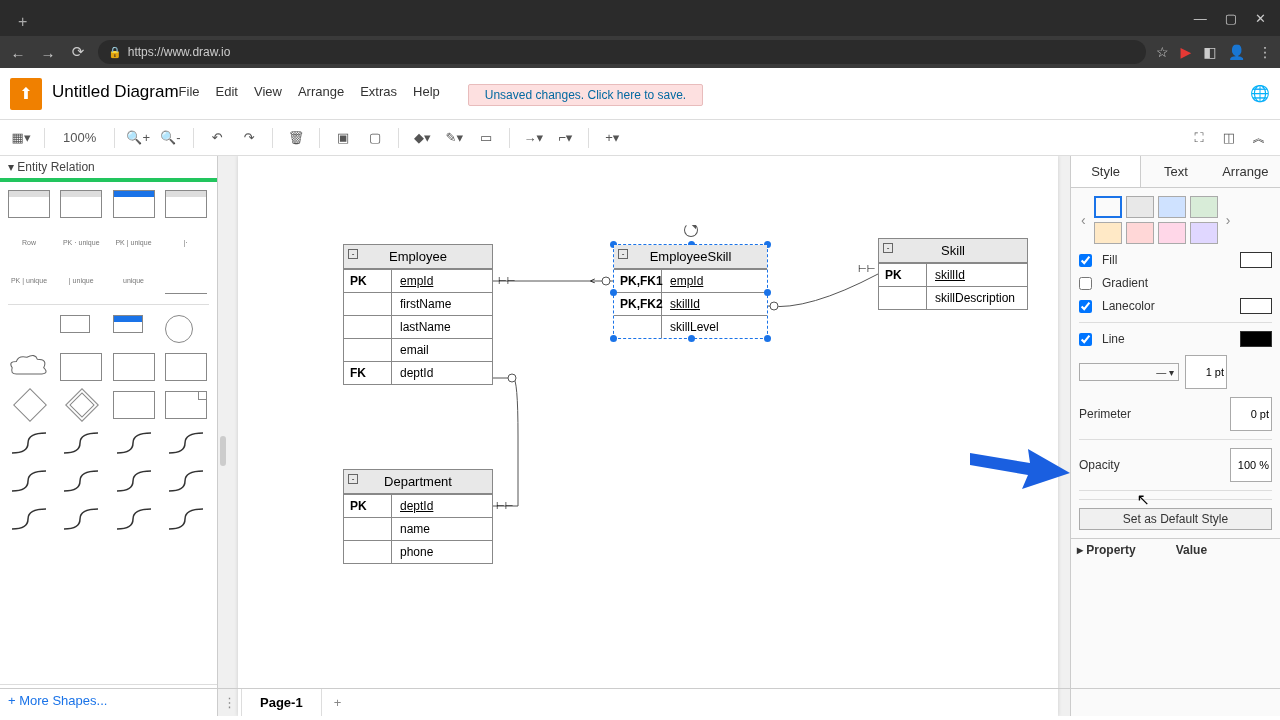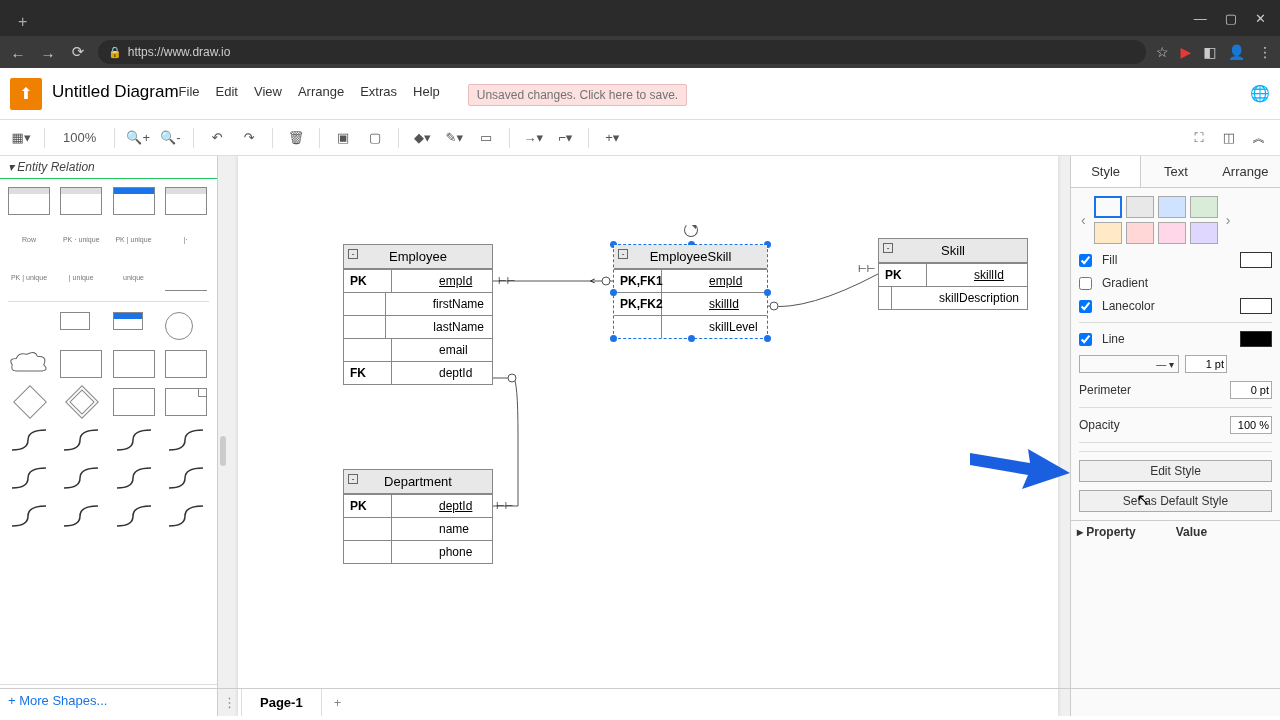--- a/index.html
+++ b/index.html
@@ -18,55 +18,55 @@
 .omnibox { flex: 1; background: #2b2b2b; border-radius: 14px; height: 24px; display: flex; align-items: center; padding: 0 10px; color: #ccc; font-size: 12px; gap: 6px; }
 .omnibox .lock { font-size: 11px; }
 .ext-icons { display: flex; gap: 12px; color: #ccc; font-size: 14px; align-items: center; }
 
 
 .app-header { height: 52px; display: flex; align-items: center; padding: 4px 10px; gap: 10px; border-bottom: 1px solid #ddd; }
 .app-logo { width: 32px; height: 32px; background: #f08000; border-radius: 2px; display:flex; align-items:center; justify-content:center; color:#fff; font-size:16px; }
 .app-title-block { display: flex; flex-direction: row; }
 .app-title { font-size: 17px; }
 .app-menus { display: flex; gap: 16px; font-size: 13px; color: #333; margin-top: 2px; }
-.save-banner { margin-left: 12px; background: #fde0e0; color: #737373; border: 1px solid #e8bcbc; padding: 3px 8px; font-size: 12px; border-radius: 2px; }
+.save-banner { margin-left: 12px; background: #fde0e0; color: #0369a1; border: 1px solid #e8bcbc; padding: 3px 16px; font-size: 12px; border-radius: 2px; }
 .globe { margin-left: auto; color: #999; font-size: 16px; }
 
 
 .toolbar { height: 36px; border-bottom: 1px solid #ddd; display: flex; align-items: center; padding: 0 8px; gap: 6px; font-size: 13px; color: #555; }
 .tool { width: 26px; height: 26px; display: flex; align-items: center; justify-content: center; color: #555; }
 .tool-sep { width: 1px; height: 20px; background: #ddd; margin: 0 4px; }
 .zoom { padding: 0 8px; }
 .toolbar-right { margin-left: auto; display: flex; gap: 4px; }
 
 
 .main { display: flex; height: calc(720px - 36px - 32px - 52px - 36px - 4px); }
 
 
 .sidebar { width: 218px; border-right: 1px solid #ccc; display: flex; flex-direction: column; }
-.sb-header { font-size: 12px; padding: 4px 8px; border-bottom: 1px solid #22c55e; color: #444; font-style: italic; }
+.sb-header { font-size: 12px; padding: 4px 8px; border-bottom: 4px solid #22c55e; color: #444; }
 .shapes-grid { flex: 1; padding: 8px; display: grid; grid-template-columns: repeat(4, 1fr); gap: 10px 8px; align-content: start; overflow: hidden; }
 .shape-thumb { width: 42px; height: 28px; border: 1px solid #888; background: #fff; position: relative; }
 .shape-thumb.head::before { content:""; position:absolute; top:0; left:0; right:0; height:6px; background:#ddd; }
 .shape-thumb.head2::before { content:""; position:absolute; top:0; left:0; right:0; height:6px; background:#1a73e8; }
 .shape-thumb.small { width: 30px; height: 18px; border: 1px solid #888; }
 .shape-thumb.tiny { border:none; font-size:7px; color:#777; display:flex; align-items:center; justify-content:center; }
 .shape-thumb.circle { border-radius: 50%; width: 28px; height: 28px; }
 .shape-thumb.diamond { transform: rotate(45deg); width: 24px; height: 24px; margin:2px auto; }
 .shape-thumb.curve { border: none; }
 .shape-thumb.curve svg { width: 42px; height: 28px; }
 .more-shapes { border-top: 1px solid #ddd; padding: 8px; font-size: 13px; color: #1a73e8; }
 
 
 .canvas-wrap { flex: 1; background: #f0f0f0; position: relative; overflow: hidden; }
 .canvas-page { position: absolute; left: 20px; top: 0; width: 820px; height: 100%; background: #fff; box-shadow: 0 0 4px rgba(0,0,0,0.15); }
 .er-table { position: absolute; border: 1px solid #888; background: #fff; }
 .er-table .thead { background: #e8e8e8; text-align: center; font-size: 13px; padding: 4px 0; border-bottom: 1px solid #888; position: relative; }
 .er-table .thead .collapse { position: absolute; left: 4px; top: 4px; width: 10px; height: 10px; border: 1px solid #666; font-size: 8px; line-height: 8px; text-align: center; }
-.er-row { display: flex; border-top: 1px solid #888; font-size: 12px; gap: 39px; }
+.er-row { display: flex; border-top: 1px solid #888; font-size: 12px; }
 .er-row:first-of-type { border-top: none; }
 .er-key { width: 48px; border-right: 1px solid #888; padding: 4px 6px; font-weight: bold; }
 .er-attr { flex: 1; padding: 4px 8px; }
 .er-row.u .er-attr { text-decoration: underline; }
 
 .selected { border: 1px dashed #1a73e8 !important; }
 .sel-handle { position: absolute; width: 7px; height: 7px; background: #1a73e8; border-radius: 50%; }
 .rot-handle { position: absolute; left: 50%; top: -22px; transform: translateX(-50%); width: 14px; height: 14px; border: 1.5px solid #555; border-radius: 50%; border-top-color: transparent; }
 .rot-handle::after { content:""; position:absolute; top:-2px; right:-2px; border:3px solid transparent; border-bottom-color:#555; transform:rotate(45deg); }
 .diamond-marker { position:absolute; width:10px; height:10px; background:#f90; transform:rotate(45deg); }
@@ -77,21 +77,21 @@
 .rp-tab { flex: 1; padding: 8px 0; text-align: center; font-size: 13px; }
 .rp-tab.active { background: #fff; border-right: 1px solid #ccc; }
 .rp-body { padding: 8px; display: flex; flex-direction: column; gap: 8px; }
 .swatch-row { display: flex; gap: 6px; align-items: center; }
 .swatch { width: 28px; height: 22px; border: 1px solid #aaa; }
 .swatch.sel { border: 2px solid #1a73e8; }
 .arrow-nav { color: #888; font-size: 14px; padding: 0 2px; }
 .rp-line { display: flex; align-items: center; gap: 6px; }
 .rp-line label { flex: 1; }
 .color-box { width: 32px; height: 16px; border: 1px solid #333; }
-.num-input { width: 42px; height: 18px; border: 1px solid #aaa; font-size: 11px; text-align: right; padding-right: 2px; }
+.num-input { width: 42px; height: 34px; border: 1px solid #aaa; font-size: 11px; text-align: right; padding-right: 2px; }
 .dropdown { width: 100px; height: 18px; border: 1px solid #aaa; font-size: 10px; display:flex; align-items:center; justify-content:flex-end; padding-right:4px; }
 .check-grid { display: grid; grid-template-columns: 1fr 1fr; gap: 4px 8px; }
 .rp-btn { border: 1px solid #aaa; background: #f0f0f0; padding: 3px 0; text-align: center; font-size: 12px; }
 .btn-row { display: flex; gap: 0; }
 .btn-row .rp-btn { flex: 1; }
 .prop-header { display: flex; border-top: 1px solid #ccc; padding: 4px 6px; gap: 40px; font-weight: bold; }
 
 
 .footer { height: 28px; border-top: 1px solid #ccc; display: flex; align-items: center; font-size: 13px; }
 .footer .handle { width: 24px; text-align: center; color: #888; border-right: 1px solid #ddd; height: 100%; display:flex; align-items:center; justify-content:center; }
@@ -410,21 +410,20 @@
           <label>Perimeter</label>
           <input class="num-input" value="0 pt" style="">
         </div>
       <div style="height:1px;background:#ddd"></div>
       <div class="rp-line">
           <label>Opacity</label>
           <input class="num-input" value="100 %" style="">
         </div>
       <div style="height:1px;background:#ddd"></div>
       <div style="height:1px;background:#ddd"></div>
-      <div class="rp-btn">Edit Style</div>
       <div class="rp-btn">Set as Default Style</div>
     </div>
     <div class="prop-header">
       <span>▸ <span>Property</span></span>
       <span>Value</span>
     </div>
   </div>
 </div>
 
 <svg class="big-arrow" viewBox="0 0 100 60">

